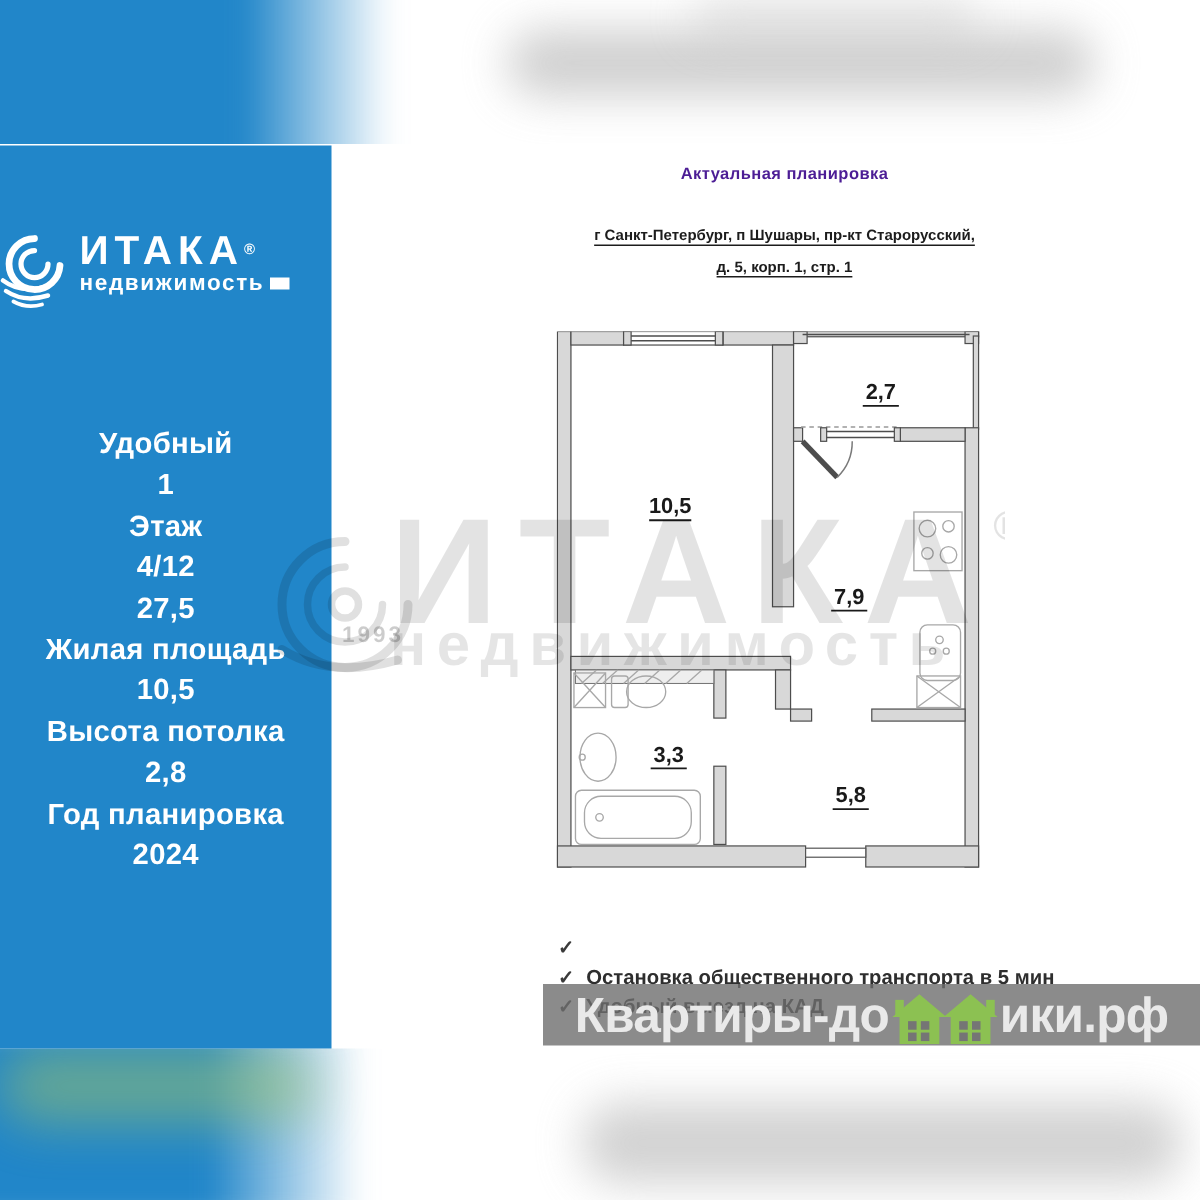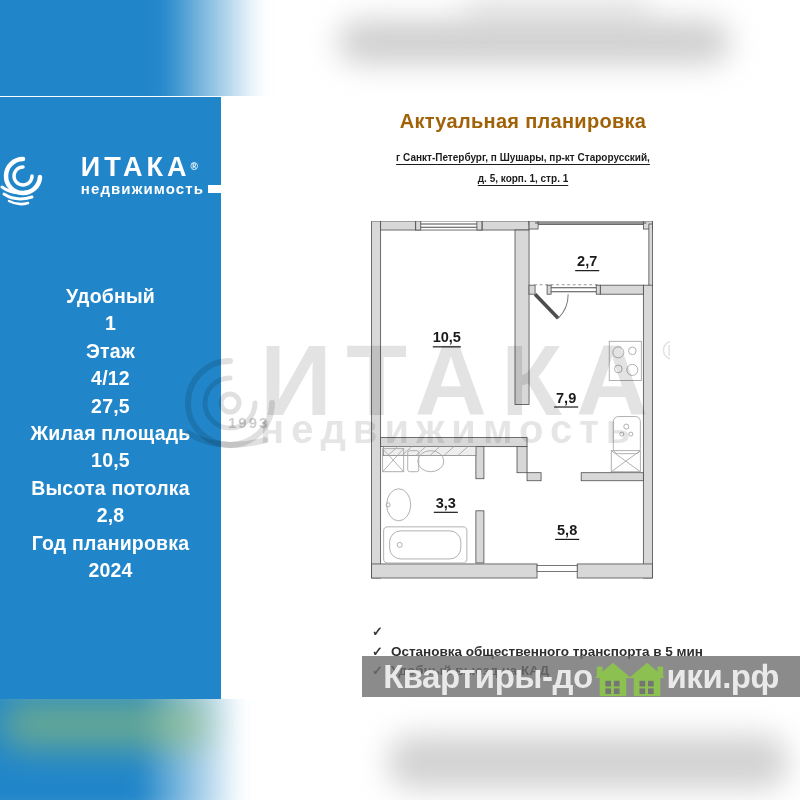--- a/index.html
+++ b/index.html
@@ -18,32 +18,32 @@
     background:linear-gradient(90deg,#2186C9 0%, #2186C9 58%, rgba(33,134,201,0) 95%); }
   .gray-blob { position:absolute; background:#c3c3c3; border-radius:24px; filter:blur(15px); }
   #top-gray1 { left:338px; top:20px; width:392px; height:44px; opacity:.8; }
   #top-gray2 { left:462px; top:0px; width:190px; height:22px; opacity:.5; }
   #bot-gray1 { left:388px; top:36px; width:400px; height:54px; opacity:.75; }
   #bot-green { left:516px; top:40px; width:210px; height:50px; background:#9dc36b; border-radius:24px; filter:blur(17px); opacity:.55; }
 
   
   #sidebar { position:absolute; left:0; top:97px; width:221px; height:602px;
     background:#2186C9; z-index:3; color:#fff; }
-  #logo { position:absolute; left:0; top:56px; width:221px; display:flex; justify-content:space-between; align-items:flex-start; gap:7px; }
+  #logo { position:absolute; left:0; top:56px; width:221px; display:flex; justify-content:flex-start; align-items:flex-start; gap:7px; }
   #logo-text { display:flex; flex-direction:column; align-items:flex-start; }
   #logo-brand { font-size:27px; font-weight:bold; letter-spacing:4px; line-height:28px; position:relative; }
   #logo-brand sup { font-size:10px; letter-spacing:0; vertical-align:top; }
   #logo-sub { font-size:15px; font-weight:bold; letter-spacing:1.1px; line-height:16px; display:flex; align-items:center; gap:4px; }
   #logo-sub .bar { display:inline-block; width:13px; height:8px; background:#fff; }
   #stats { position:absolute; left:0; top:186px; width:221px; text-align:center;
     font-size:19.5px; font-weight:bold; line-height:27.4px; letter-spacing:.2px; }
 
   
   #title { position:absolute; left:246px; top:110px; width:554px; text-align:center;
-    font-size:20px; font-weight:bold; color:#a16207; letter-spacing:.3px; z-index:2; }
+    font-size:11px; font-weight:bold; color:#4c1d95; letter-spacing:.3px; z-index:2; }
   #address { position:absolute; left:246px; top:147px; width:554px; text-align:center;
     font-size:10px; font-weight:bold; color:#1c1c1c; line-height:21px; z-index:2; }
   #address .addr-line { text-decoration:underline; text-underline-offset:3px; text-decoration-thickness:1.3px; }
 
   
   #plan { position:absolute; left:371px; top:221px; z-index:2; }
   .wall { fill:#D8D8D8; stroke:#4d4d4d; stroke-width:.8; }
   .thinline { stroke:#4d4d4d; stroke-width:1; fill:none; }
   .fixture-l { stroke:#a8a8a8; stroke-width:.9; fill:none; }
   .room-label { font-family:"Liberation Sans",sans-serif; font-size:14.5px; font-weight:bold; fill:#1a1a1a; text-anchor:middle; }

